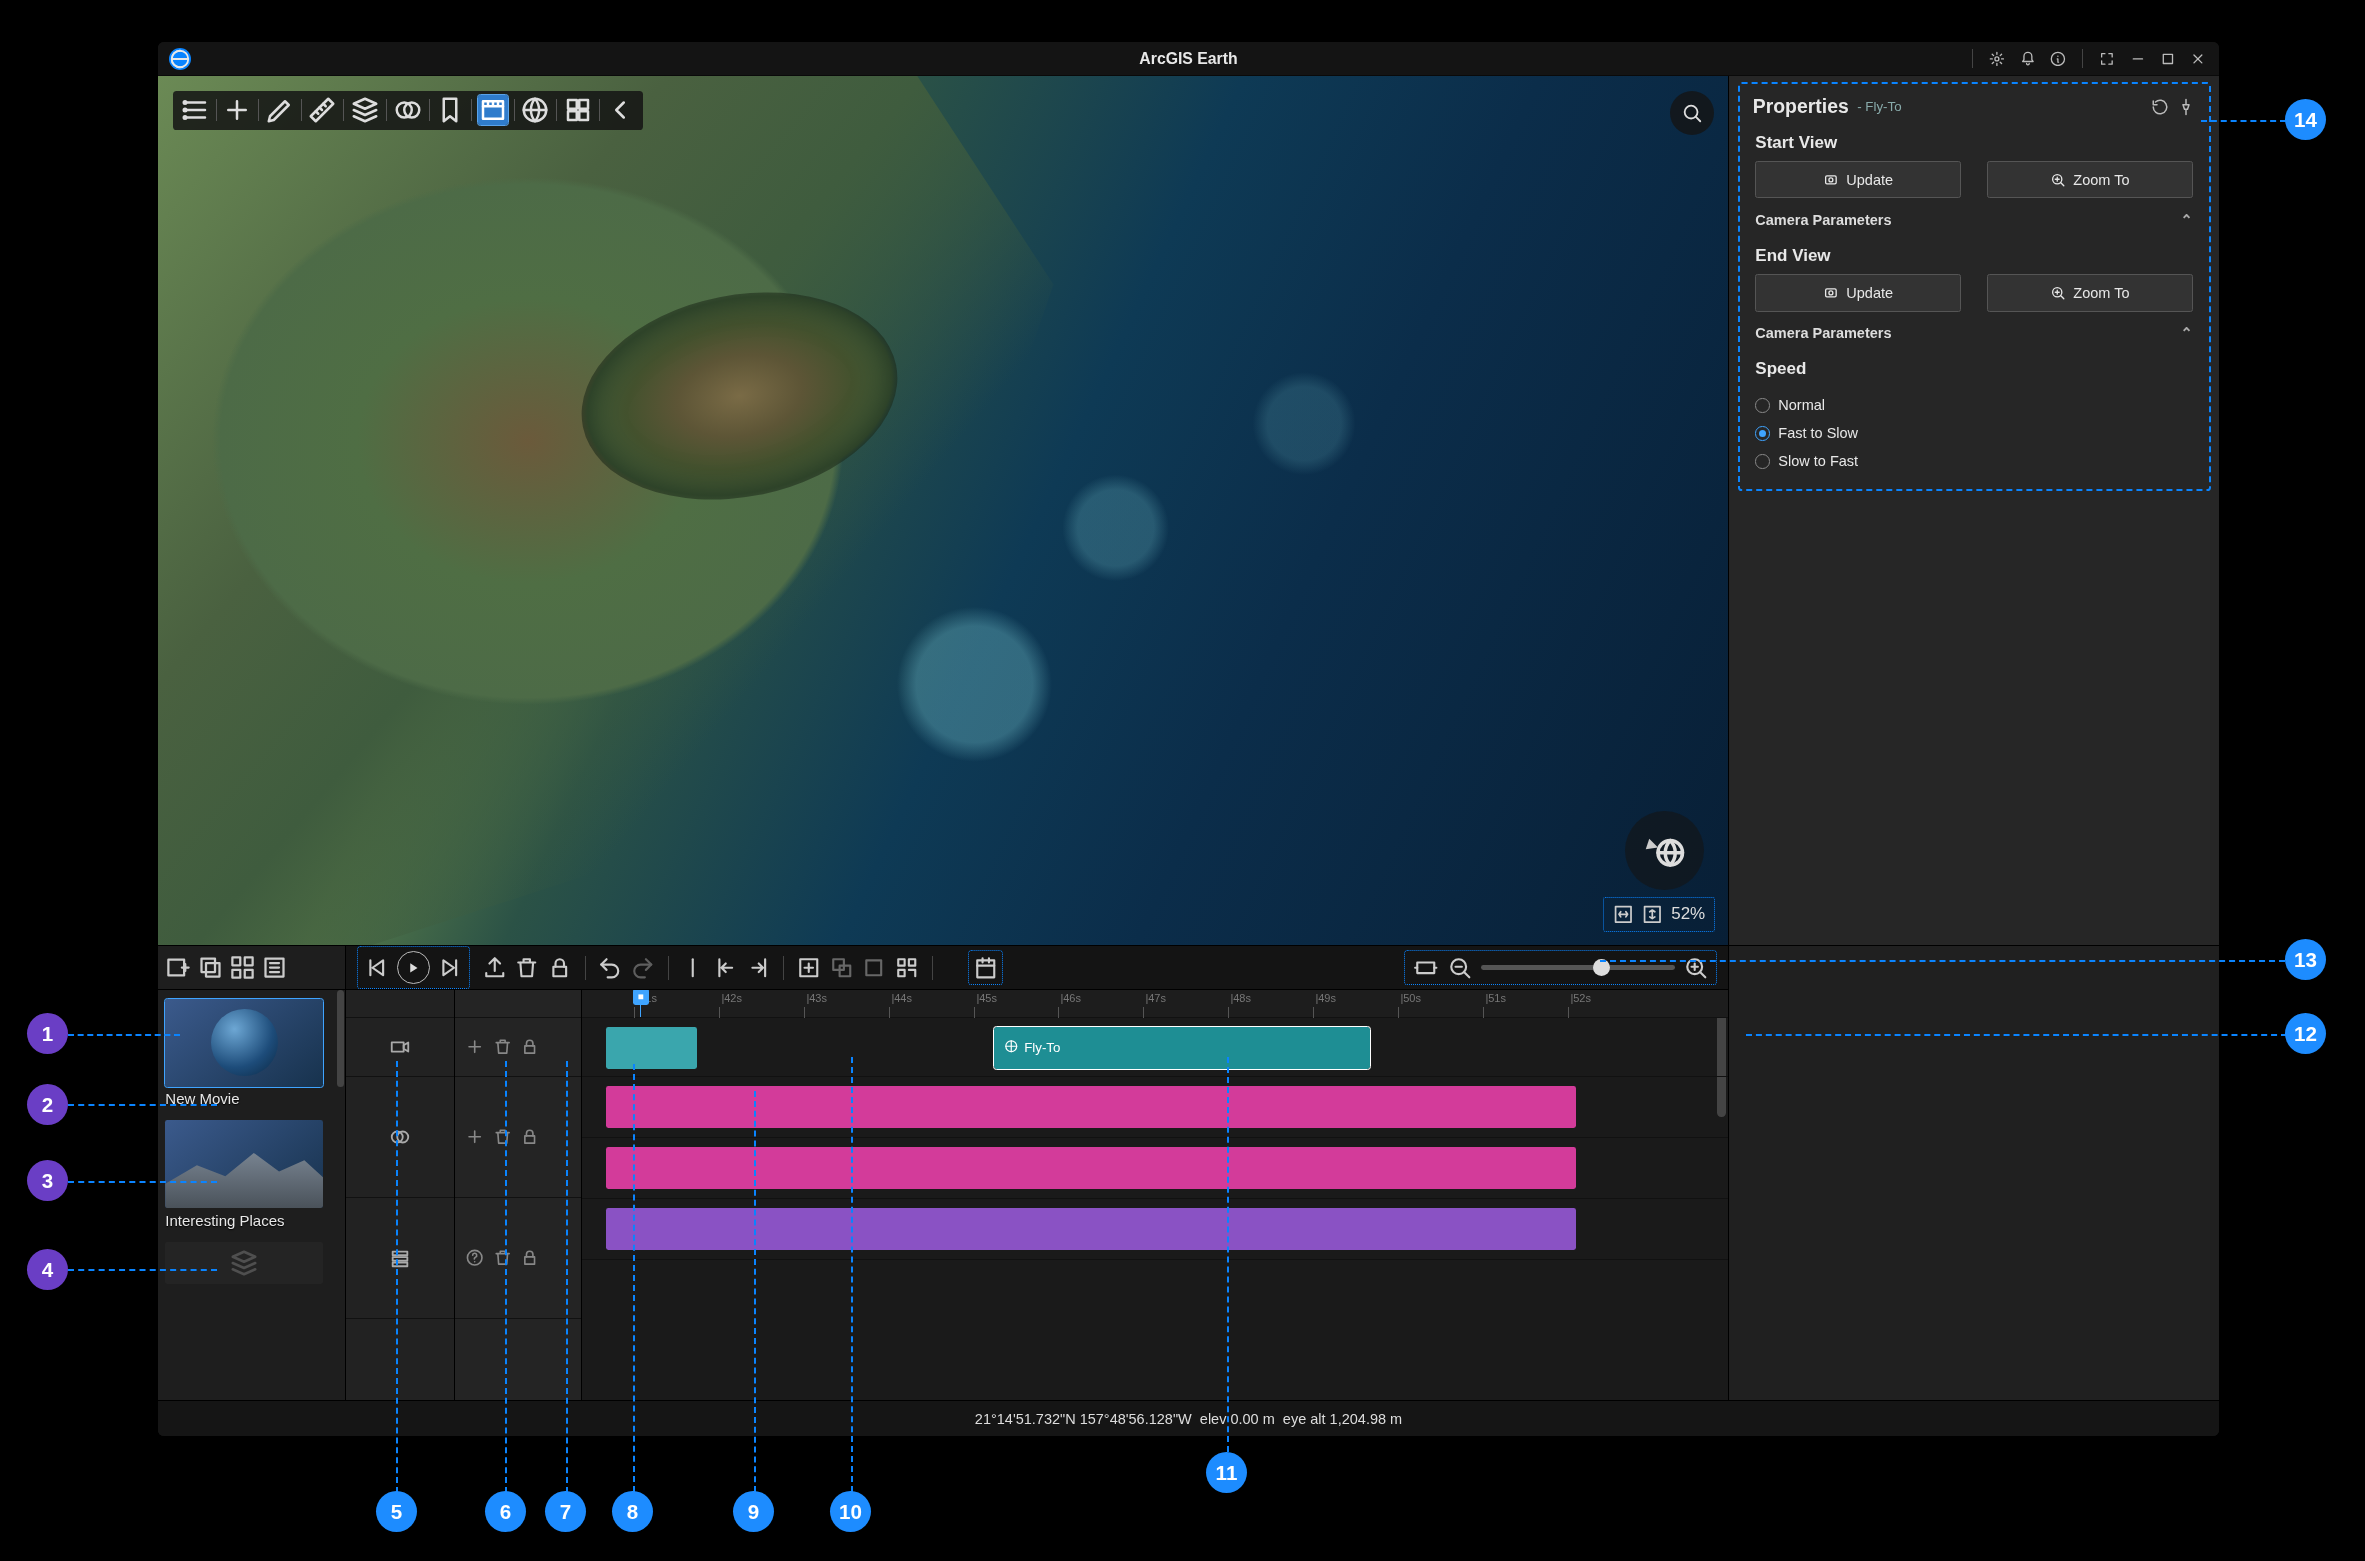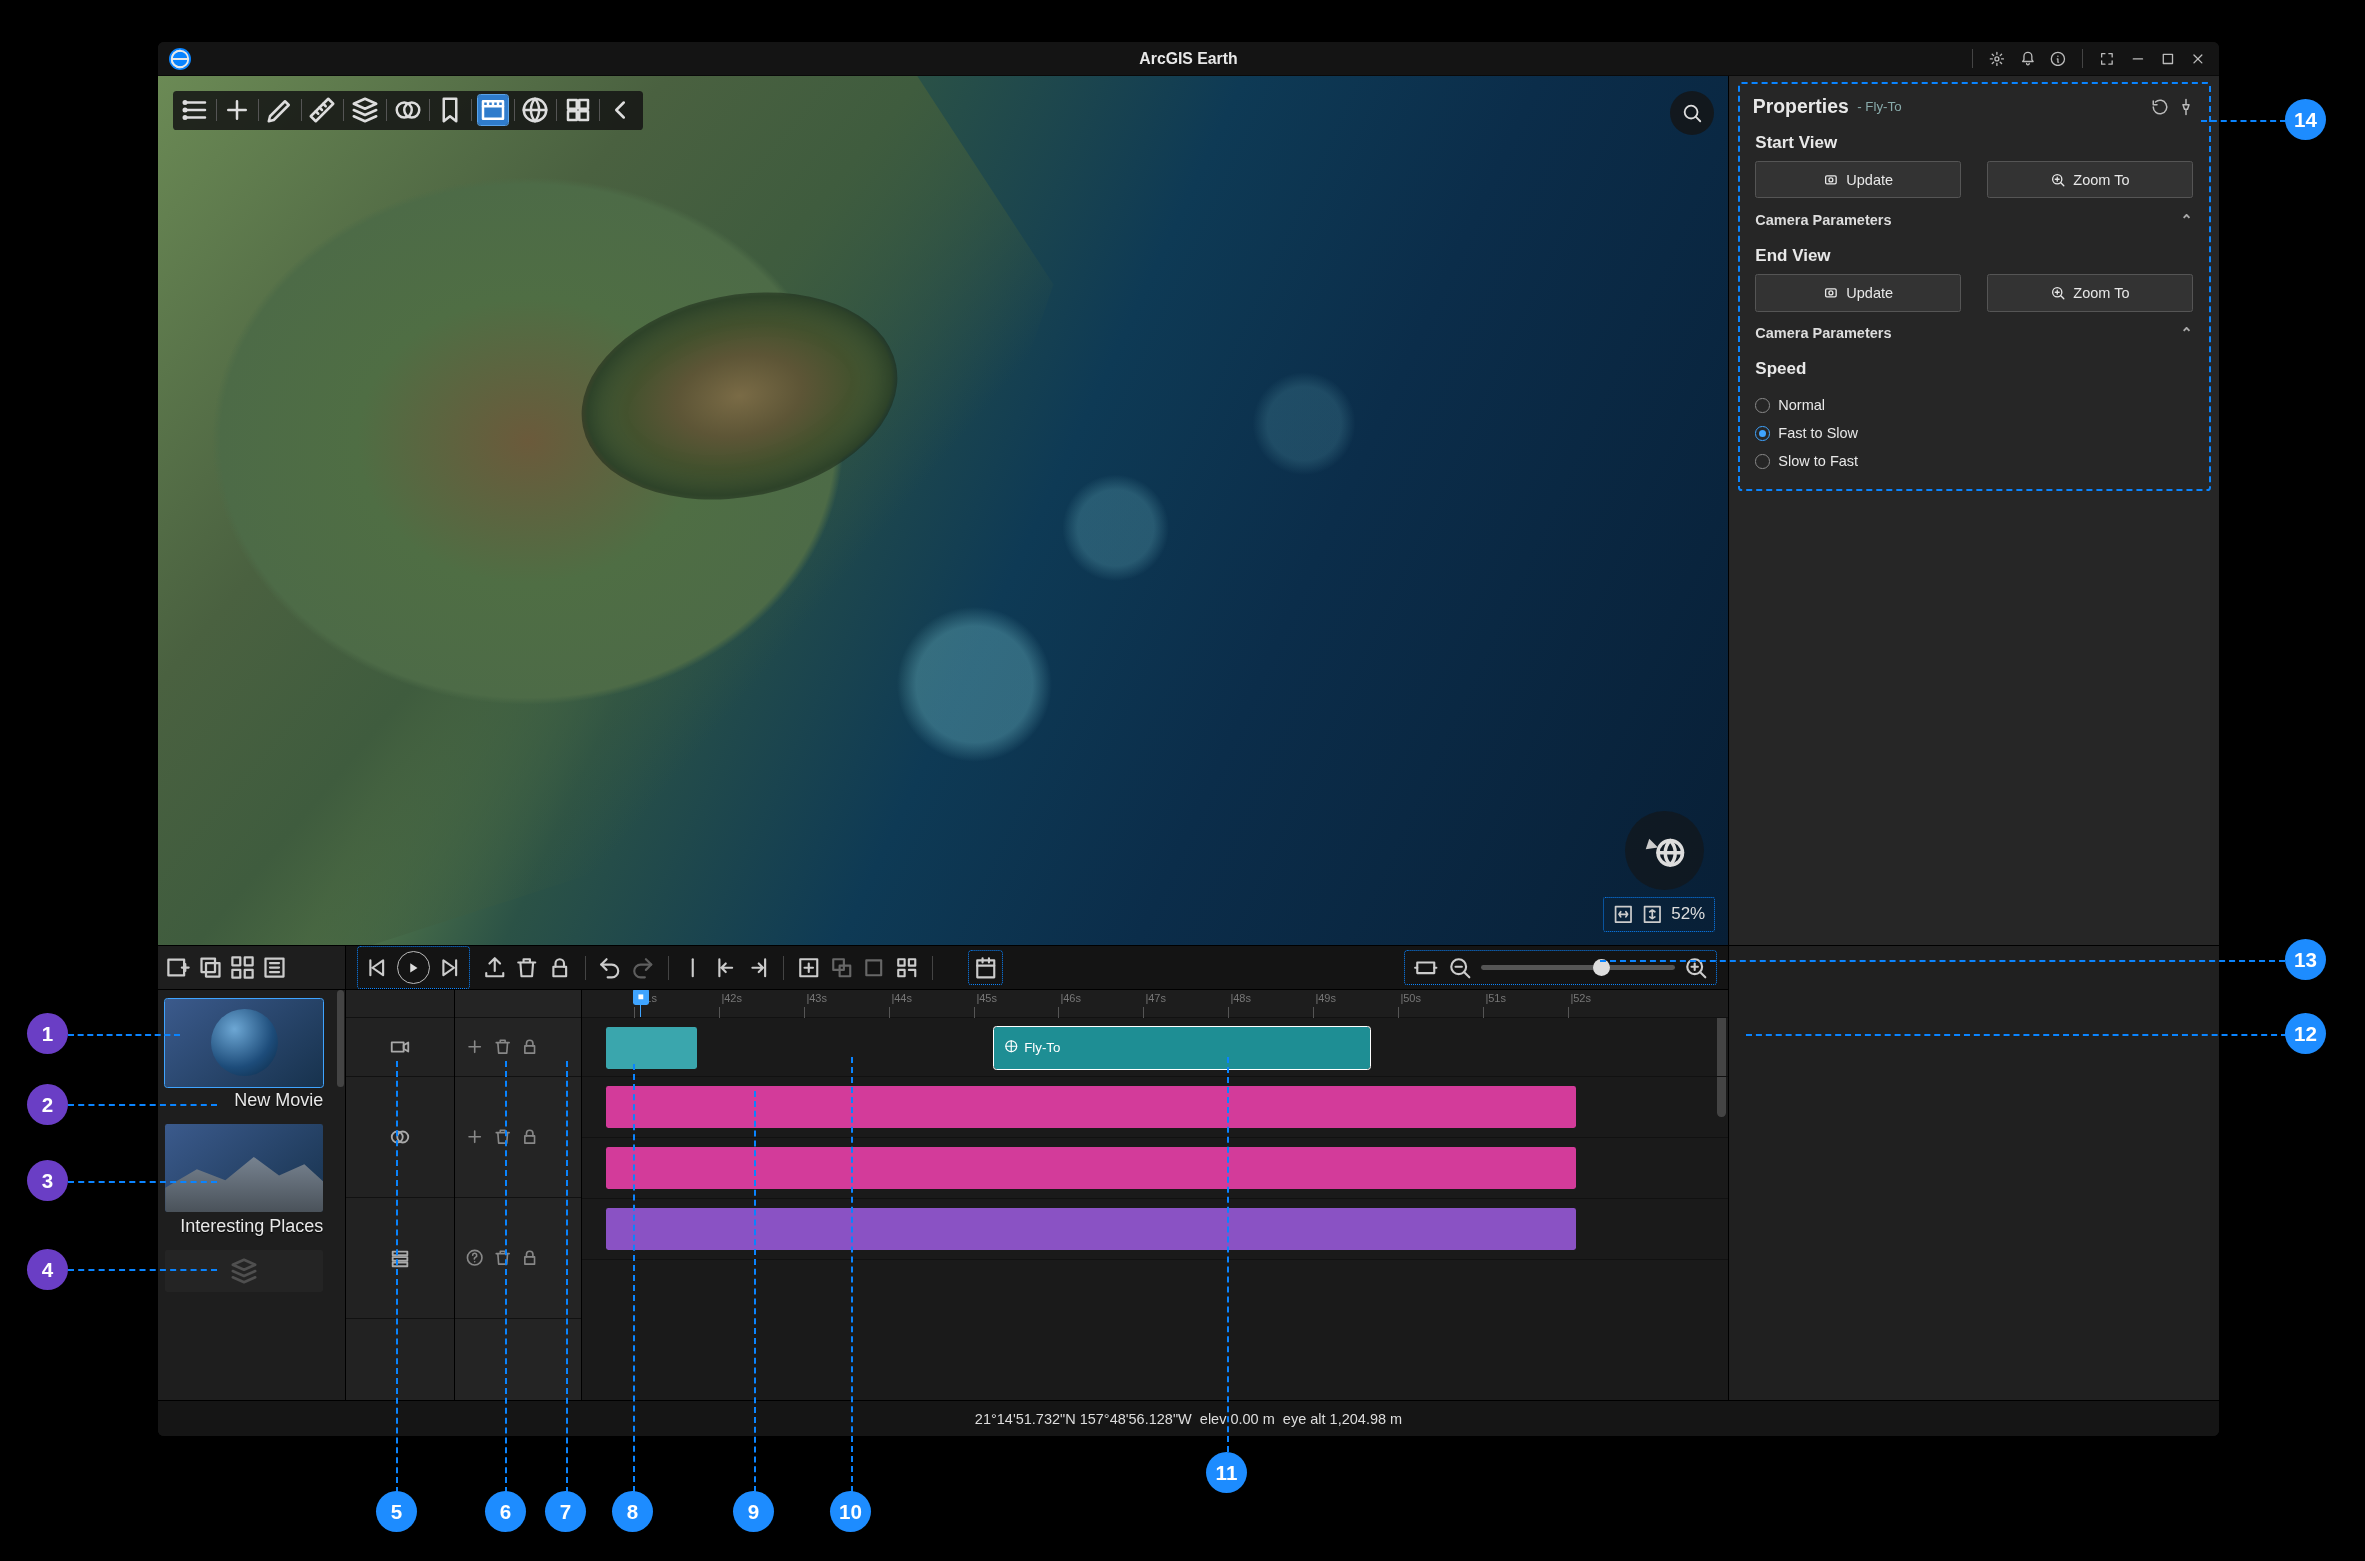--- a/index.html
+++ b/index.html
@@ -177,21 +177,21 @@
   }
   .movies-tb { height:44px; display:flex; align-items:center; gap:4.8px; padding:0 7.3px; border-bottom:0.6px solid #000;}
   .movies-tb .mb{width:27px;height:27px;display:flex;align-items:center;justify-content:center;color:#ccc;}
   .movie-list{ flex:1; overflow:auto; padding:8.5px 7.3px; display:flex; flex-direction:column; gap:13.3px; position:relative;}
   .movie-card{ position:relative; width:158px; }
   .thumb{ width:158px; height:88px; border-radius:2.4px; background:linear-gradient(140deg,#3b5a8c,#17324d); position:relative; overflow:hidden;}
   .thumb.sel{ outline:1.8px solid #3fa4ff; }
   .thumb .peak{position:absolute;left:0;right:0;bottom:0;height:70%;background:linear-gradient(180deg,#7c8896,#4a525a);clip-path:polygon(0 60%, 20% 30%, 38% 48%, 56% 10%, 72% 40%, 88% 22%, 100% 50%, 100% 100%, 0 100%);}
   .globe-thumb{position:absolute;inset:0;display:flex;align-items:center;justify-content:center;}
   .globe-thumb .g{width:67px;height:67px;border-radius:50%;background:radial-gradient(circle at 35% 30%, #6da7d4, #1d4c7a 60%, #0b2741);}
-  .movie-name{ font-size:18px; text-align:right; margin-top:3.6px; text-shadow:0 0.6px 1.2px #000;}
+  .movie-name{ font-size:15px; text-align:left; margin-top:3.6px; text-shadow:0 0.6px 1.2px #000;}
   .movies-scroll{ position:absolute; right:1.2px; top:0; width:7.3px; height:97px; background:#444; border-radius:3.6px;}
 
   .timeline-col{ flex:1; display:flex; flex-direction:column; min-width:0; }
   .tl-toolbar{ height:44px; display:flex; align-items:center; padding:0 11px; gap:12px; border-bottom:0.6px solid #000;}
   .tl-toolbar .grp{display:flex;align-items:center;gap:7.3px;}
   .tl-toolbar .tb{width:25.5px;height:25.5px;display:flex;align-items:center;justify-content:center;color:#ccc;border-radius:2.4px;}
   .play-grp{ border:1.8px dotted var(--callout-blue); border-radius:3.6px; padding:3.6px 6px;}
   .play-btn{ width:33px;height:33px;border:1.2px solid #bbb;border-radius:50%;display:flex;align-items:center;justify-content:center;}
   .tl-toolbar .vsep2{width:0.6px;height:24px;background:#444;}
   .zoom-grp{margin-left:auto;display:flex;align-items:center;gap:8.5px; border:1.8px dotted var(--callout-blue);border-radius:3.6px;padding:3.6px 7.3px;}

